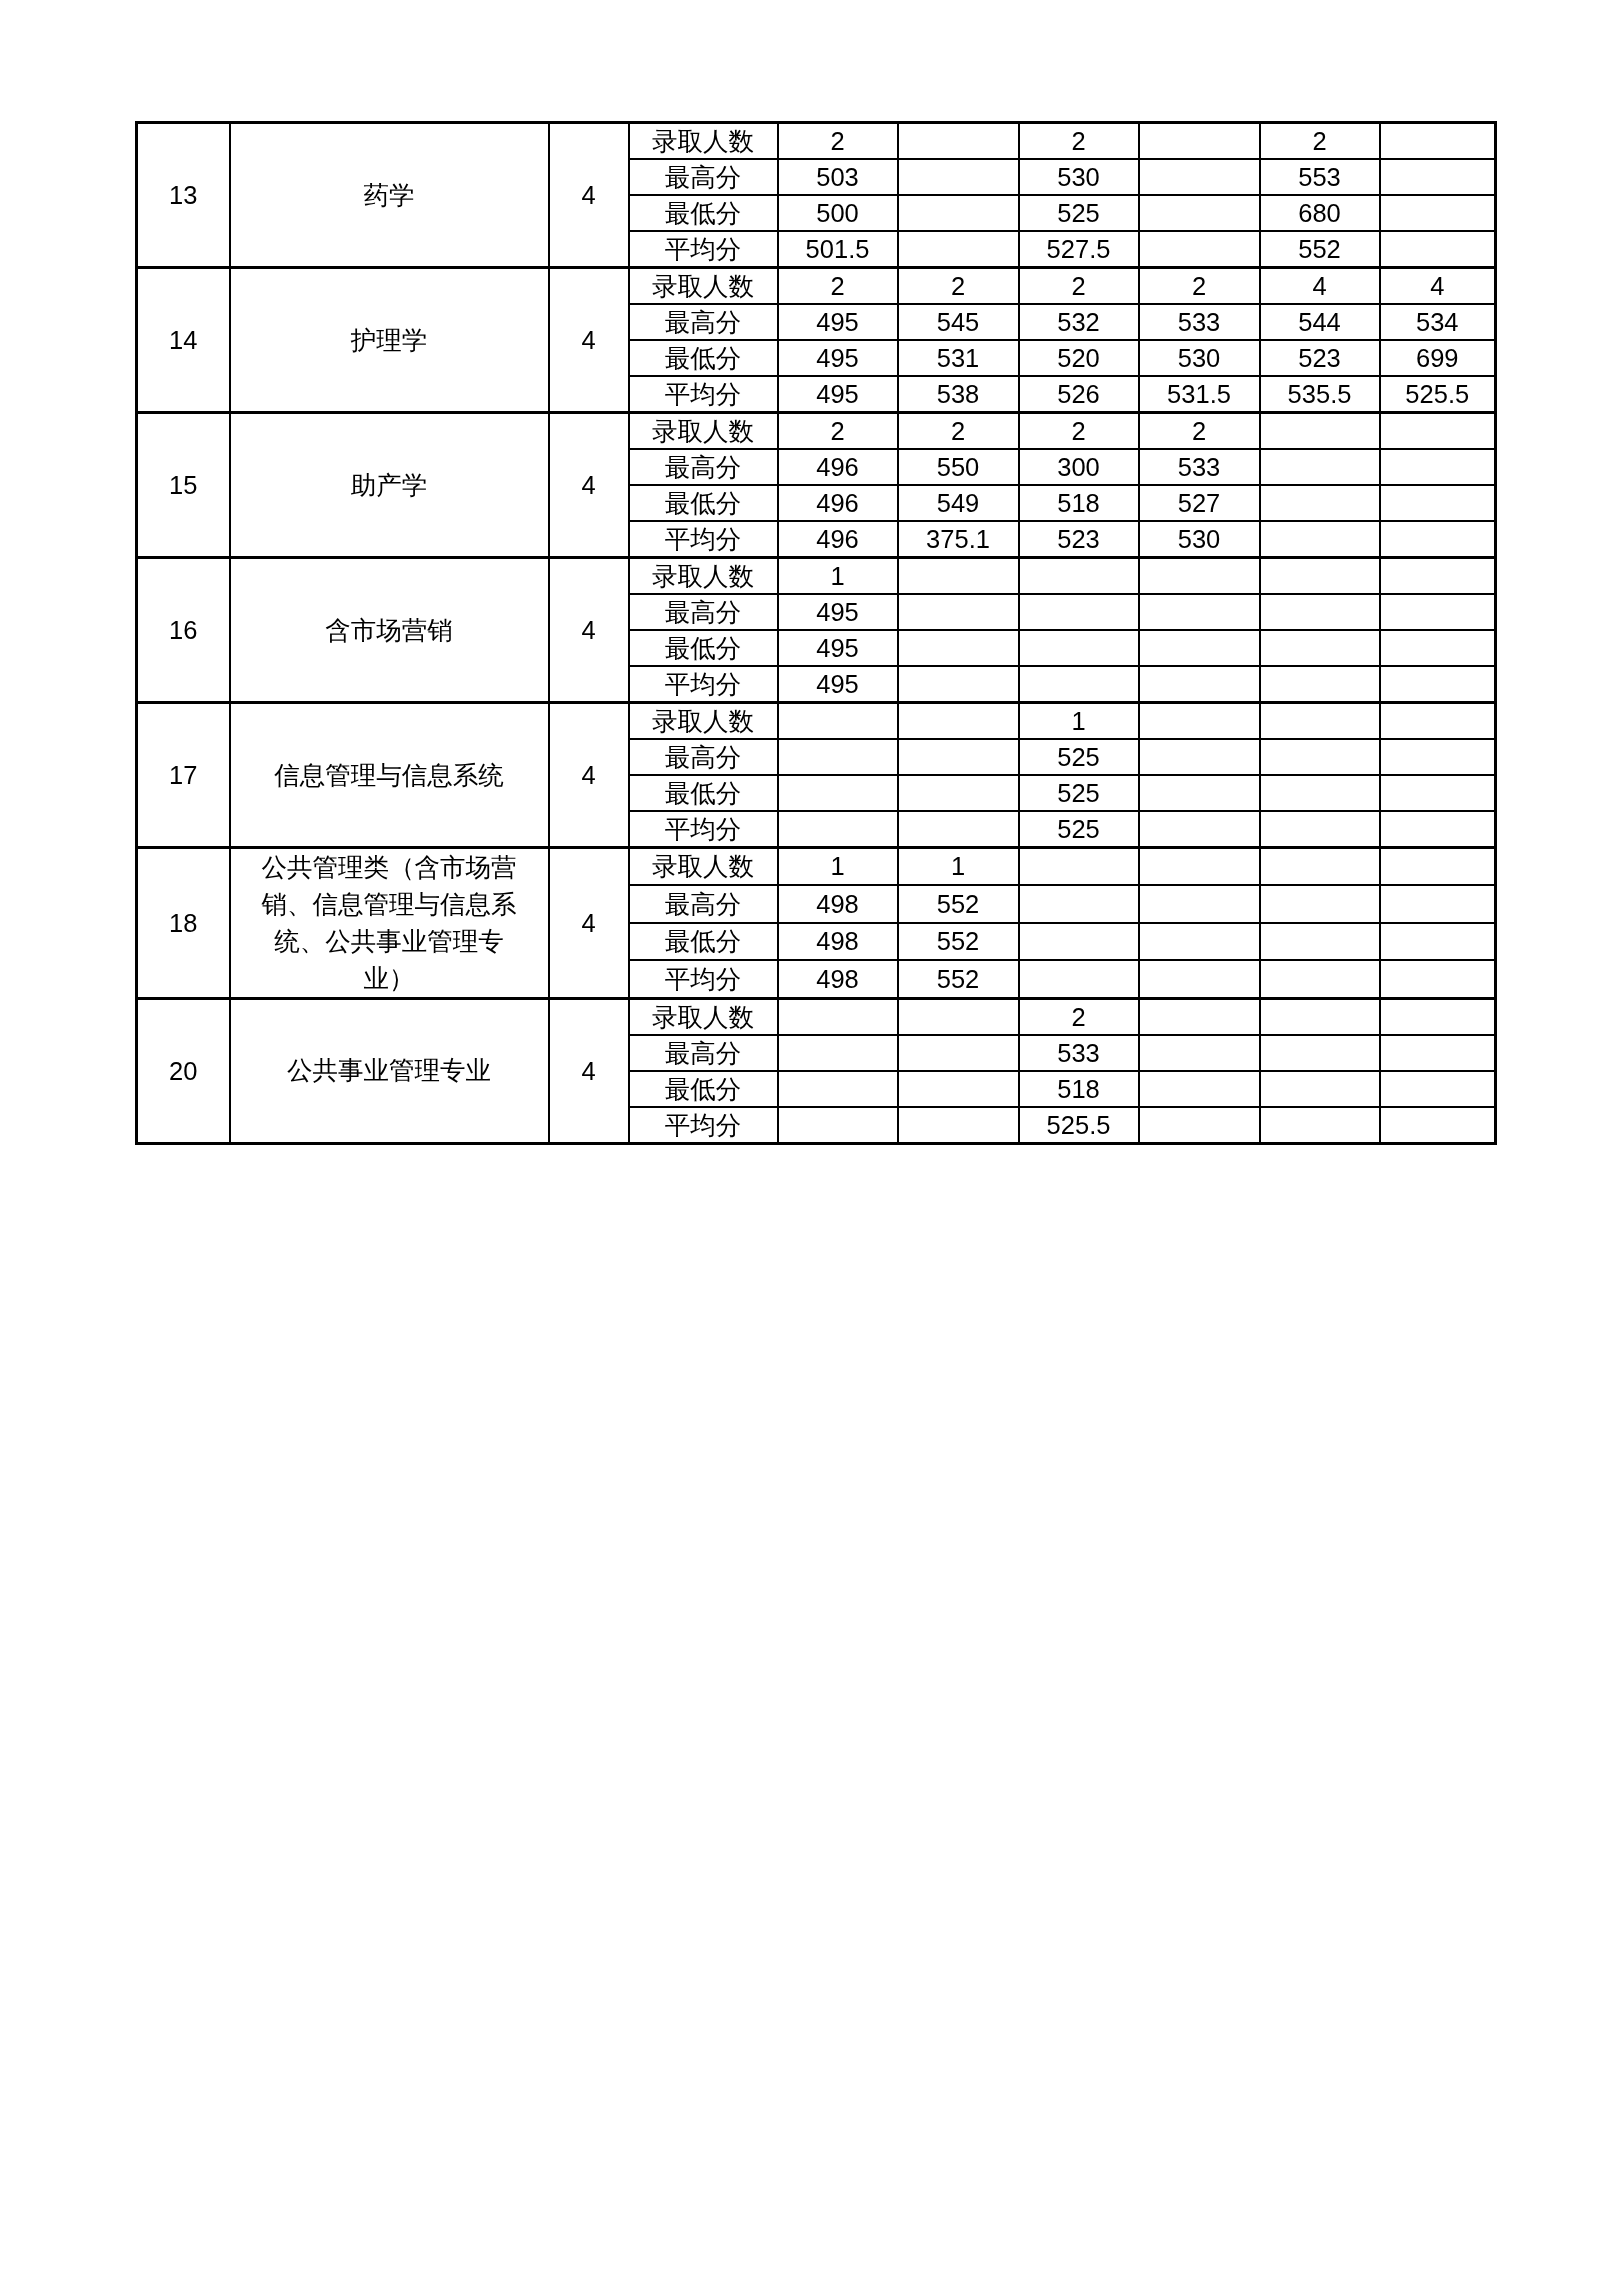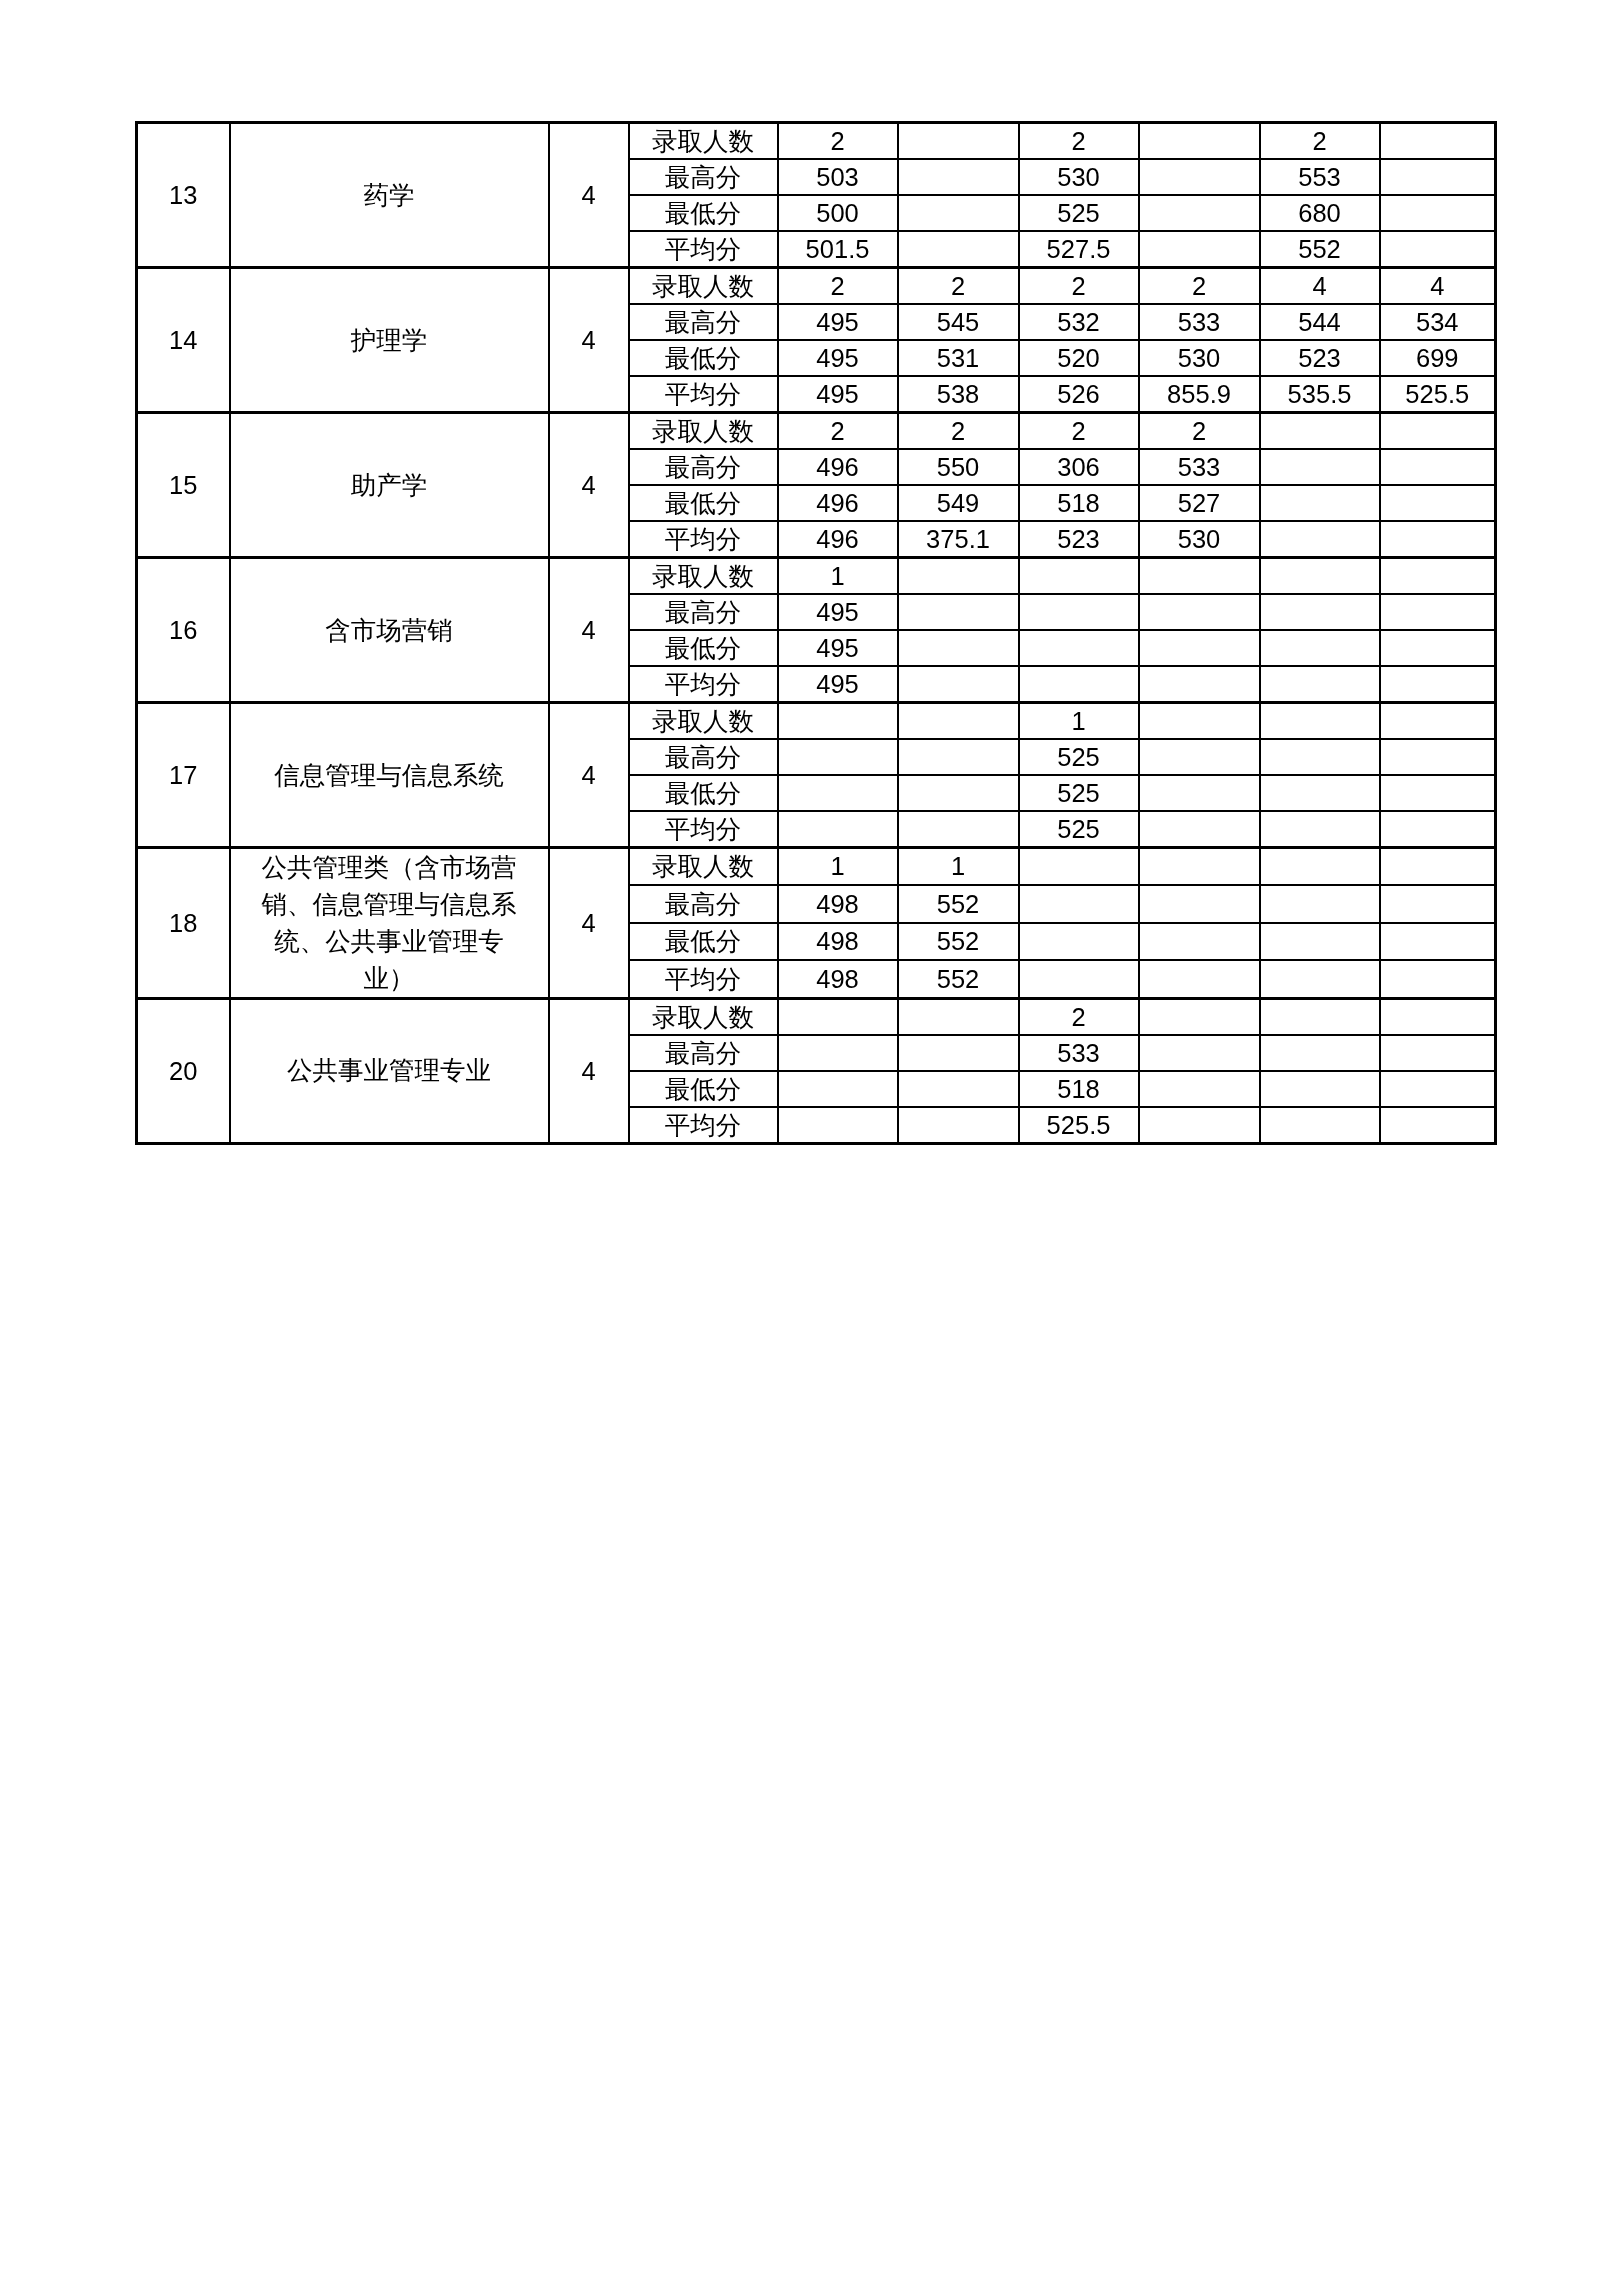--- a/index.html
+++ b/index.html
@@ -137,41 +137,41 @@
           <td class="score-cell">520</td>
           <td class="score-cell">530</td>
           <td class="score-cell">523</td>
           <td class="score-cell">699</td>
         </tr>
         <tr>
           <td class="stat-label-cell">平均分</td>
           <td class="score-cell">495</td>
           <td class="score-cell">538</td>
           <td class="score-cell">526</td>
-          <td class="score-cell">855.9</td>
+          <td class="score-cell">531.5</td>
           <td class="score-cell">535.5</td>
           <td class="score-cell">525.5</td>
         </tr>
         <tr class="block-start">
           <td class="index-cell" rowspan="4">15</td>
           <td class="major-cell" rowspan="4">助产学</td>
           <td class="years-cell" rowspan="4">4</td>
           <td class="stat-label-cell">录取人数</td>
           <td class="score-cell">2</td>
           <td class="score-cell">2</td>
           <td class="score-cell">2</td>
           <td class="score-cell">2</td>
           <td class="score-cell"></td>
           <td class="score-cell"></td>
         </tr>
         <tr>
           <td class="stat-label-cell">最高分</td>
           <td class="score-cell">496</td>
           <td class="score-cell">550</td>
-          <td class="score-cell">306</td>
+          <td class="score-cell">300</td>
           <td class="score-cell">533</td>
           <td class="score-cell"></td>
           <td class="score-cell"></td>
         </tr>
         <tr>
           <td class="stat-label-cell">最低分</td>
           <td class="score-cell">496</td>
           <td class="score-cell">549</td>
           <td class="score-cell">518</td>
           <td class="score-cell">527</td>

